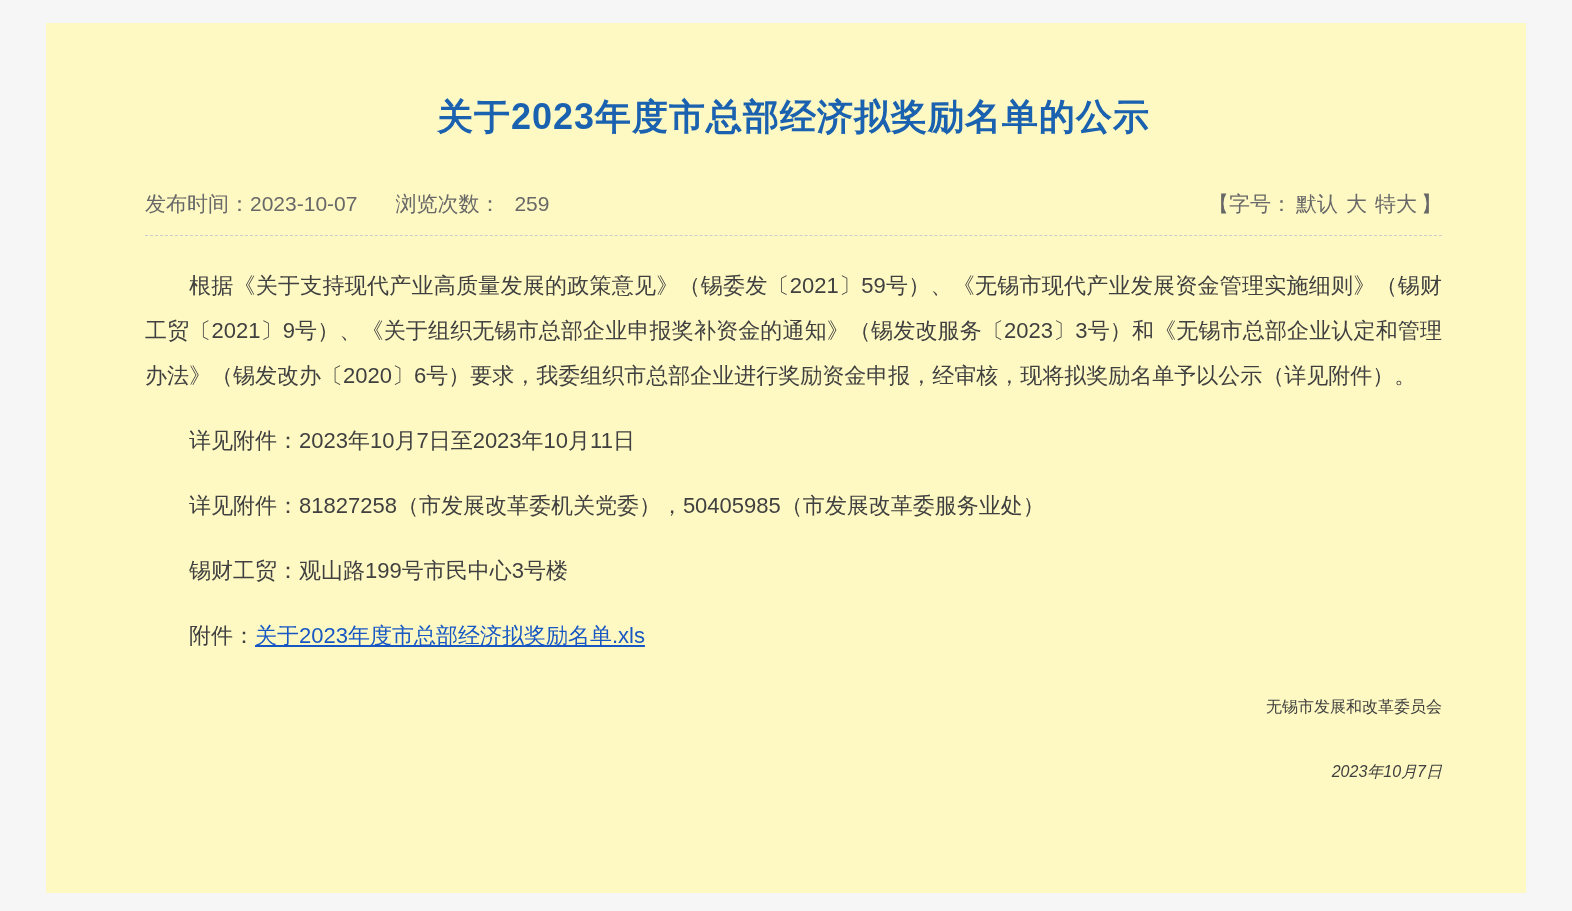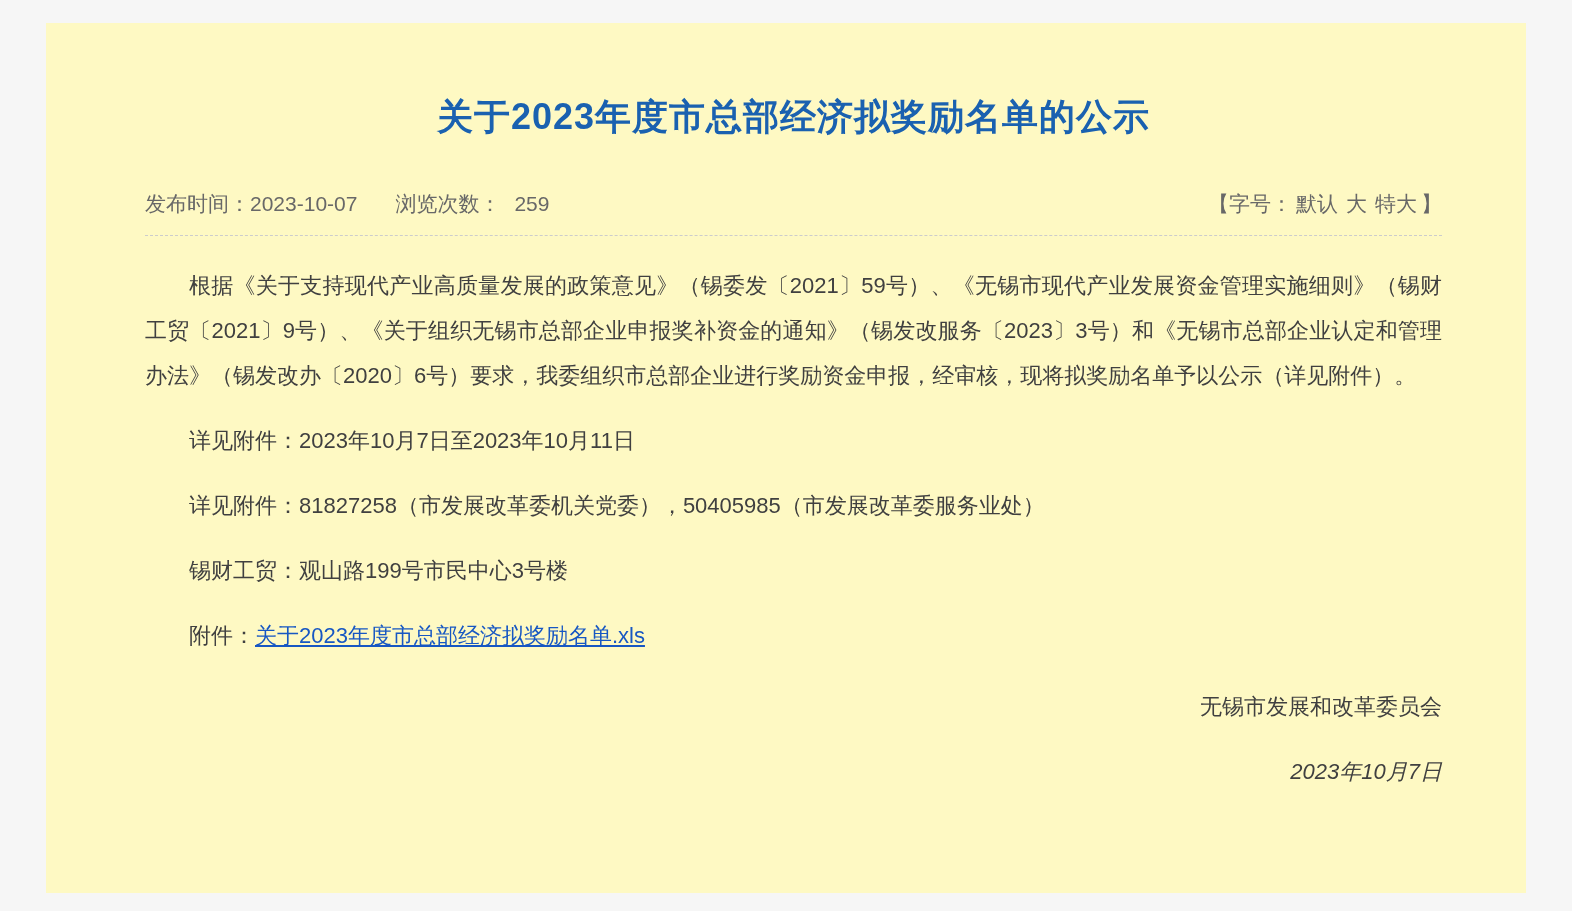--- a/index.html
+++ b/index.html
@@ -53,21 +53,21 @@
     line-height: 45px;
     color: #404040;
     text-indent: 2em;
     margin-top: 20px;
   }
   .attachment-link {
     color: #1757c3;
     text-decoration: underline;
     cursor: pointer;
   }
-  .signature { text-align: right; font-size: 22px; color: #404040; }
+  .signature { text-align: right; font-size: 16px; color: #404040; }
   .signature-org { margin-top: 26px; line-height: 45px; }
   .signature-date { margin-top: 20px; line-height: 45px; font-style: italic; }
 </style>
 </head>
 <body>
 
 <div class="card">
 
   <h1 class="page-title">关于2023年度市总部经济拟奖励名单的公示</h1>
 

